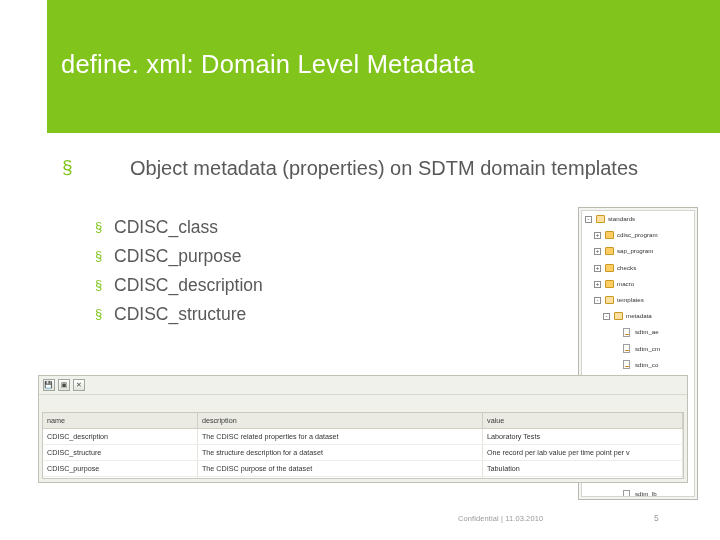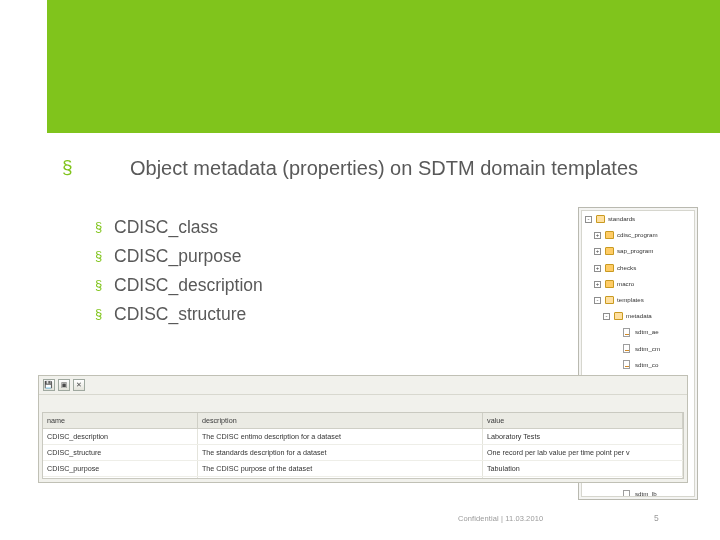--- a/index.html
+++ b/index.html
@@ -266,20 +266,21 @@
   .col-name { width: 122px; }
   .col-desc { width: 232px; }
   .col-val  { width: 160px; }
 </style>
 </head>
 <body>
 
 <div class="slide">
 
   <div class="header-band"></div>
+  <div class="slide-title">define. xml: Domain Level Metadata</div>
 
   <div class="bullet-l1">
     <span class="marker">§</span>
     <span class="text">Object metadata (properties) on SDTM domain templates</span>
   </div>
 
   <div class="sub-list">
     <div class="bullet-l2">
       <span class="marker">§</span>
       <span class="text">CDISC_class</span>
@@ -393,26 +394,26 @@
         <thead>
           <tr>
             <th class="col-name">name</th>
             <th class="col-desc">description</th>
             <th class="col-val">value</th>
           </tr>
         </thead>
         <tbody>
           <tr>
             <td>CDISC_description</td>
-            <td>The CDISC entimo description for a dataset</td>
+            <td>The CDISC related properties for a dataset</td>
             <td>Laboratory Tests</td>
           </tr>
           <tr>
             <td>CDISC_structure</td>
-            <td>The standards description for a dataset</td>
+            <td>The structure description for a dataset</td>
             <td>One record per lab value per time point per v</td>
           </tr>
           <tr>
             <td>CDISC_purpose</td>
             <td>The CDISC purpose of the dataset</td>
             <td>Tabulation</td>
           </tr>
           <tr>
             <td>CDISC_class</td>
             <td>CDISC class of the dataset</td>

